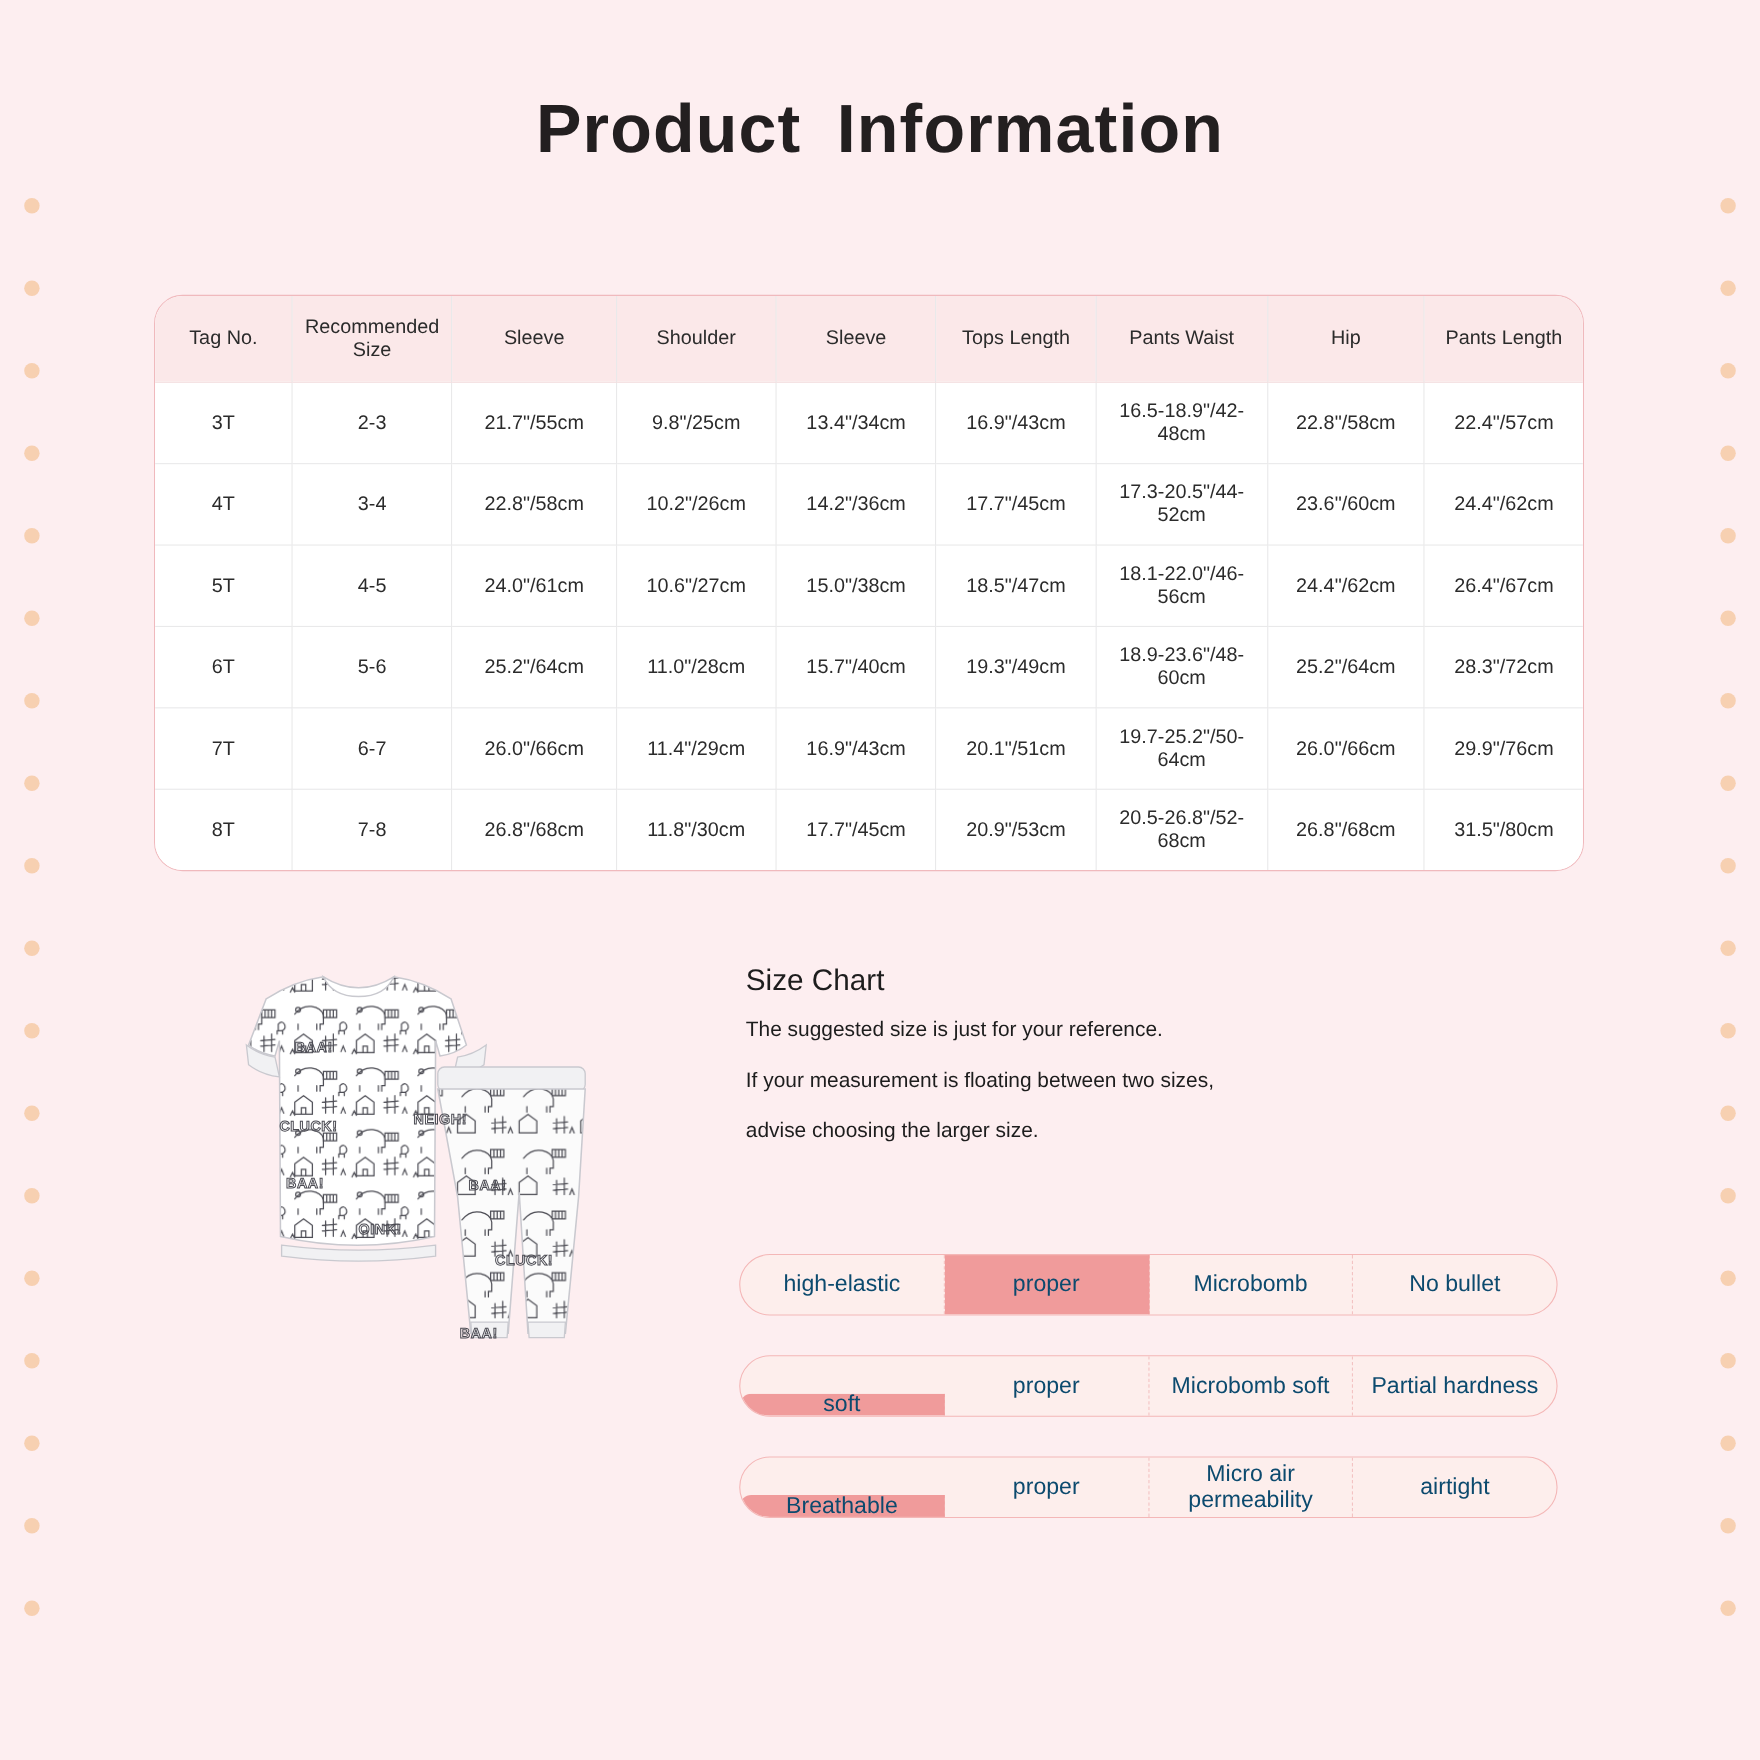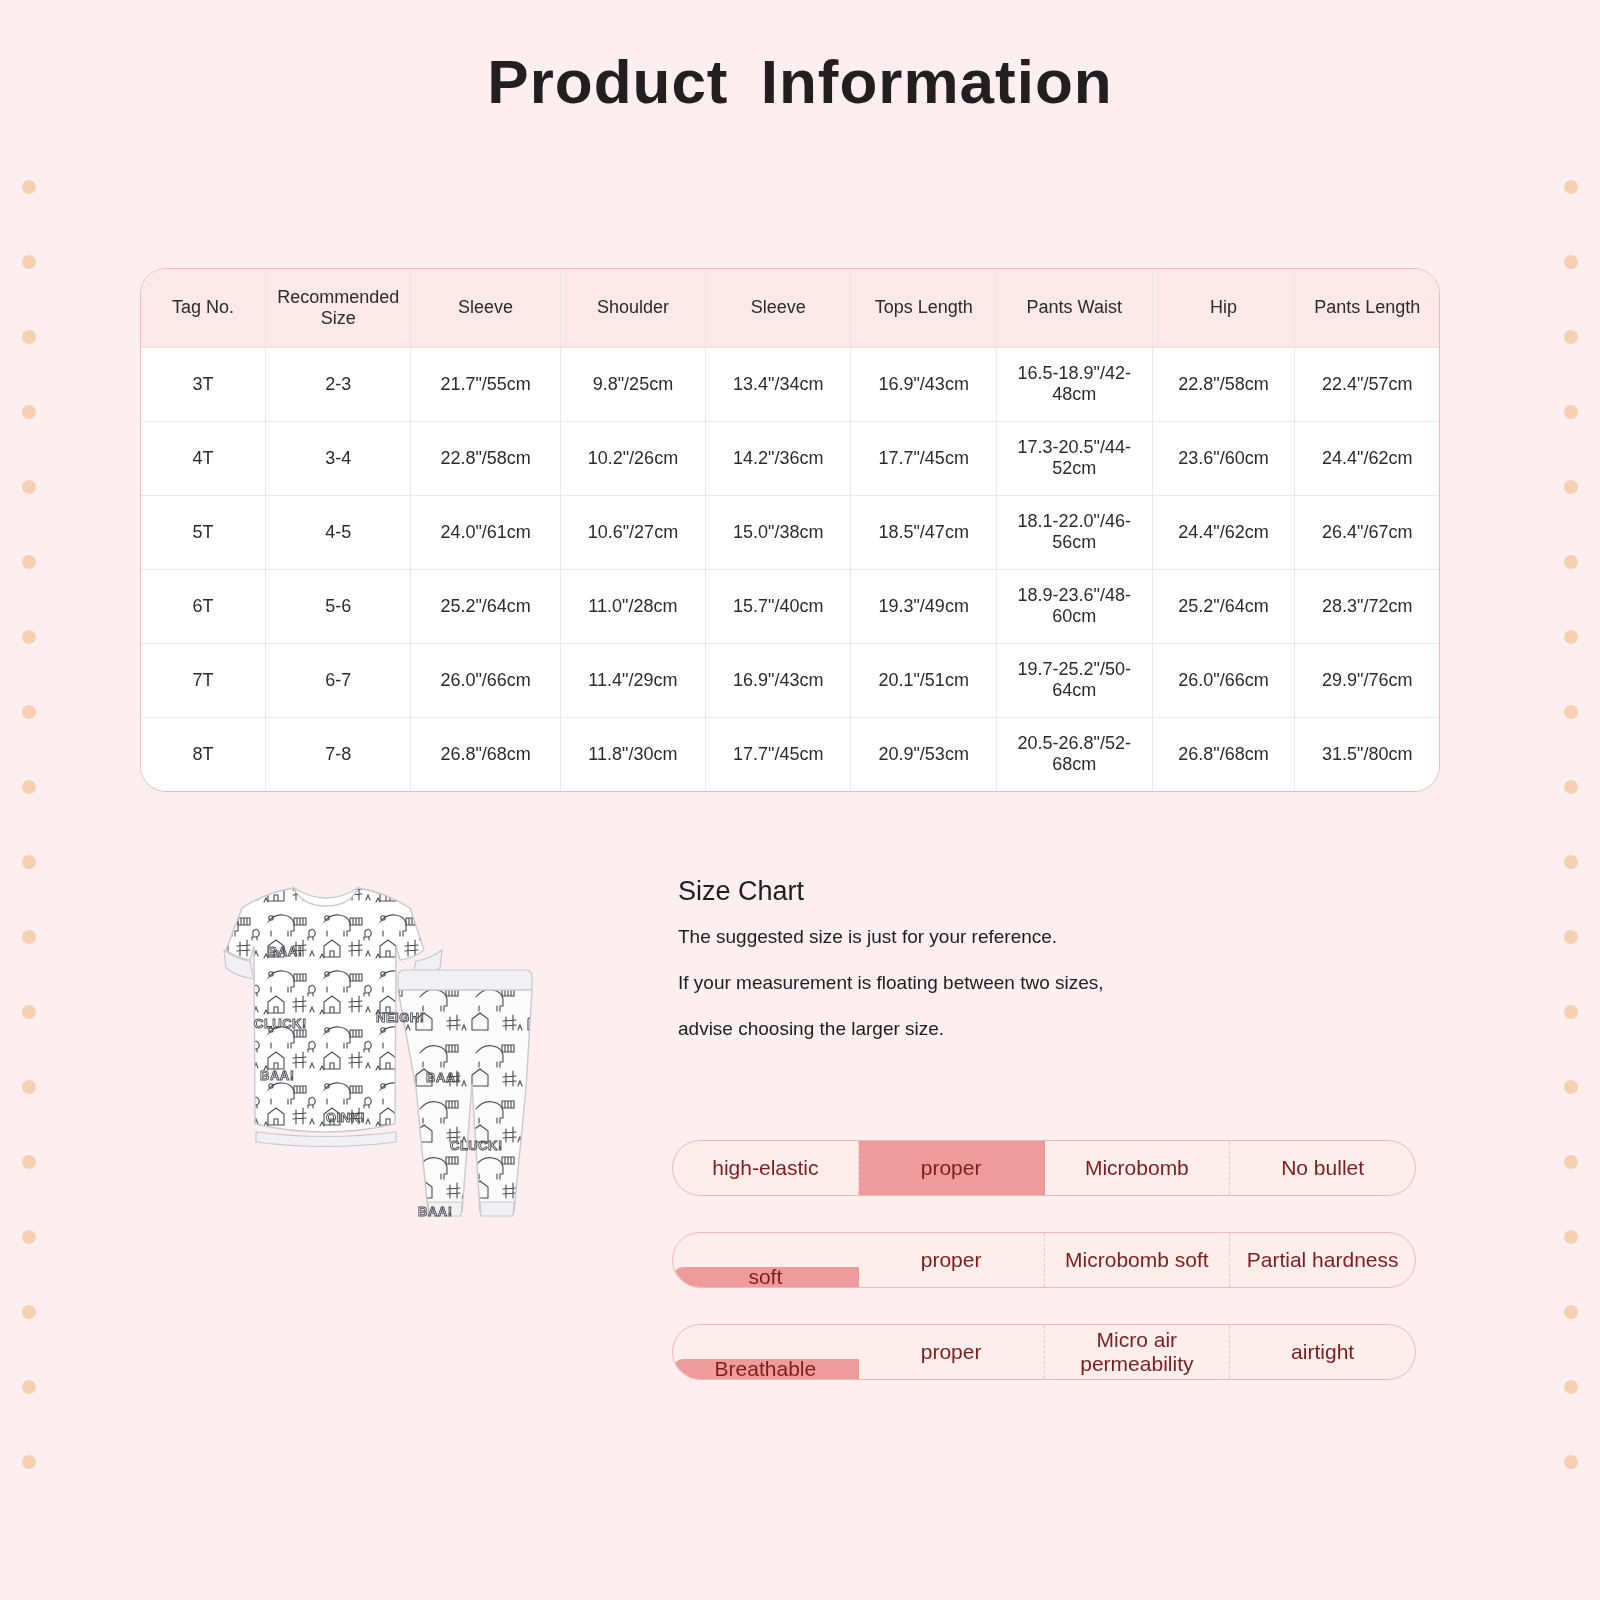--- a/index.html
+++ b/index.html
@@ -31,21 +31,21 @@
     width: 14px;
     height: 14px;
     border-radius: 50%;
     background: #f7cead;
     opacity: .95;
   }
 
   
   .page-title {
     text-align: center;
-    padding-top: 46px;
+    padding-top: 82px;
     font-size: 62px;
     font-weight: 700;
     letter-spacing: 1px;
     color: #231f20;
     word-spacing: 14px;
   }
 
   
   .table-wrap {
     position: absolute;
@@ -142,21 +142,21 @@
     overflow: hidden;
   }
   .seg {
     flex: 1 1 0;
     display: flex;
     align-items: center;
     justify-content: center;
     text-align: center;
     font-size: 21px;
     line-height: 24px;
-    color: #7f1d1d;
+    color: #0c4a6e;
     border-right: 1px dashed #f3c3c3;
     padding: 0 4px;
   }
   .seg:last-child { border-right: none; }
   .seg.active {
     background: #f09b9b;
     border-right-color: #f09b9b;
   }
   .bar .seg:first-child.active {
     border-top-left-radius: 28px;

